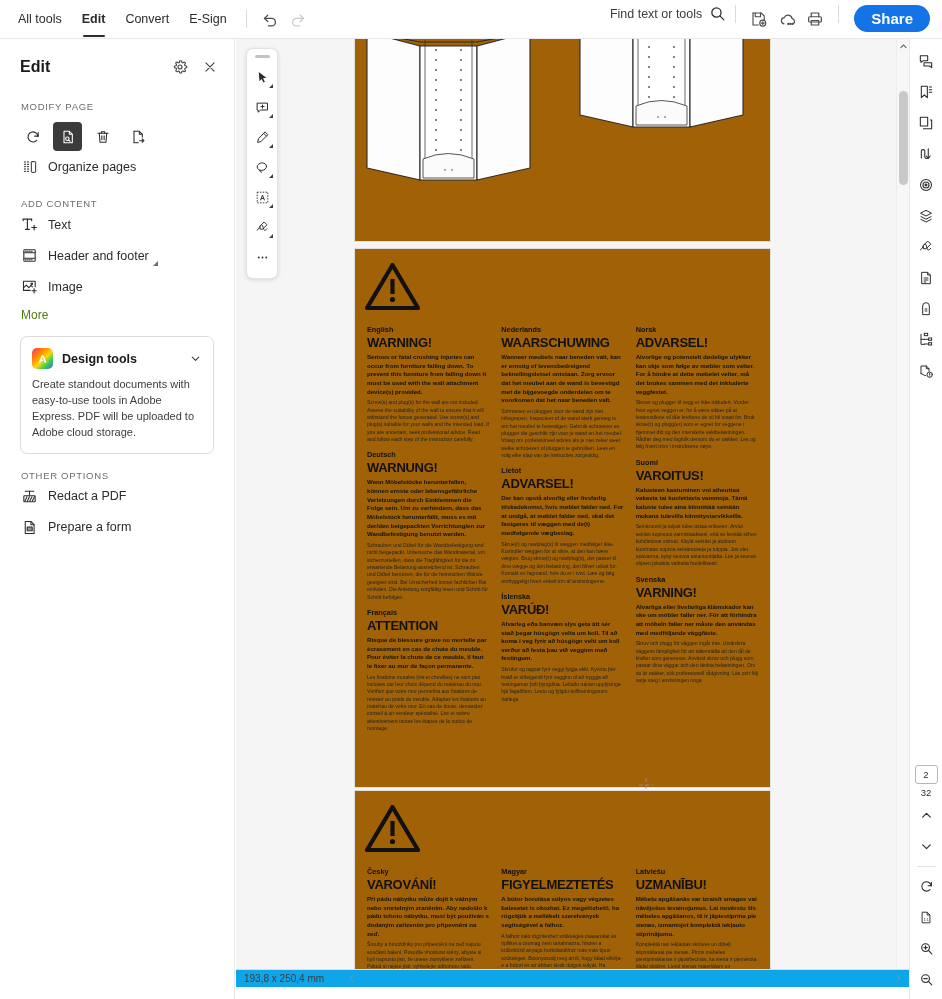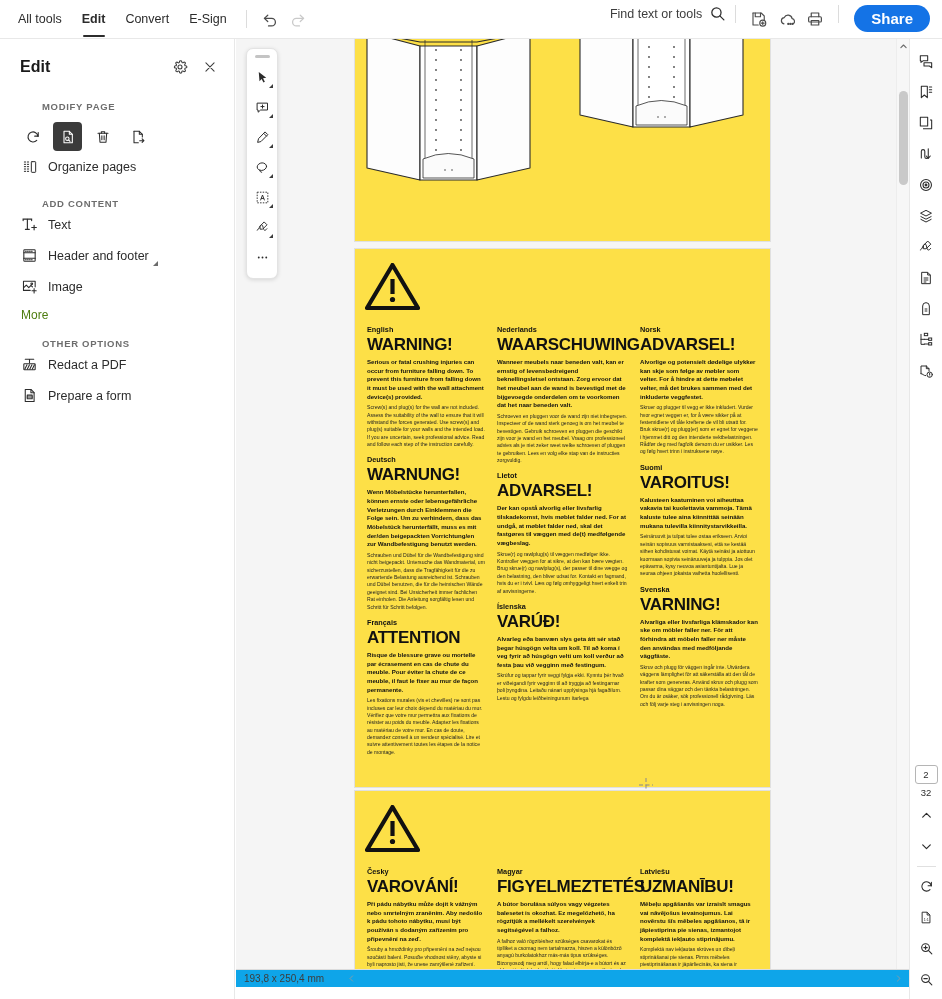--- a/index.html
+++ b/index.html
@@ -51,22 +51,22 @@
   .lp-header {
     display: flex; align-items: center; padding: 16px 12px 6px 20px;
   }
   .lp-title { font-size: 16px; font-weight: 700; color: #1a1a1a; }
   .lp-hdr-actions { margin-left: auto; display: flex; align-items: center; gap: 6px; }
   .lp-hdr-btn {
     width: 24px; height: 24px; display: flex; align-items: center; justify-content: center;
     cursor: pointer; color: #3d3d3d; border-radius: 3px;
   }
   .lp-section-title {
-    font-size: 9.5px; letter-spacing: 0.7px; color: #6d6d6d; font-weight: 700;
-    padding: 0 0 0 21px; margin-top: 16px; text-transform: uppercase; margin-left: 21px;
+    font-size: 9.5px; letter-spacing: 0.7px; color: #6d6d6d; font-weight: 400;
+    padding: 0 0 0 21px; margin-top: 16px; text-transform: uppercase;
   }
   .modify-row { display: flex; align-items: center; gap: 6px; padding: 10px 0 0 18px; }
   .mp-btn {
     width: 29px; height: 29px; border-radius: 4px; display: flex;
     align-items: center; justify-content: center; cursor: pointer; color: #2c2c2c;
   }
   .mp-btn.selected { background: #3b3b3b; color: #ffffff; }
   .lp-item {
     display: flex; align-items: center; gap: 10px; padding: 6px 0 6px 21px;
     cursor: pointer; font-size: 12.5px; color: #2c2c2c; height: 31px;
@@ -111,31 +111,31 @@
     content:""; position:absolute; right:2px; bottom:4px;
     border-left: 4px solid transparent; border-bottom: 4px solid #3d3d3d;
   }
 
   
   #viewer {
     position: absolute; left: 236px; top: 39px; width: 673px; height: 943px;
     background: #f5f5f5; overflow: hidden;
   }
   .page {
-    position: absolute; left: 118px; width: 417px; background: #fde047;
+    position: absolute; left: 118px; width: 417px; background: #a16207;
     border: 1px solid #e0e0e0;
   }
   #page-a { top: -42px; height: 245px; }
   #page-b { top: 209px; height: 540px; }
   #page-c { top: 751px; height: 540px; }
   .warn-tri { margin: 14px 0 0 10px; }
   .doc-cols { display: flex; gap: 12px; padding: 10px 12px 0 12px; }
   .doc-col { width: 131px; }
   .lang-name { font-size: 7.3px; font-weight: 700; color: #111; margin-top: 7px; }
-  .lang-head { font-size: 17px; font-weight: 700; color: #111; letter-spacing: -0.3px; margin: 1px 0 3px 0; }
+  .lang-head { font-size: 13px; font-weight: 700; color: #111; letter-spacing: -0.3px; margin: 1px 0 3px 0; }
   .lang-lead { font-size: 6.1px; font-weight: 700; color: #111; line-height: 1.42; }
   .lang-body { font-size: 5.1px; color: #222; line-height: 1.45; margin-top: 3px; }
   .first .lang-name { margin-top: 0; }
   .crosshair { position: absolute; left: 283px; top: 528px; color: #7d7d7d; }
 
   
   #rightbar {
     position: absolute; right: 0; top: 39px; width: 33px; height: 960px;
     background: #ffffff; border-left: 1px solid #e8e8e8;
     display: flex; flex-direction: column; align-items: center;
@@ -330,20 +330,36 @@
           <path d="M20 12.5V4.5H3.5v13h9.5"></path>
           <path d="M3.5 14l4-4 3.5 3.5 3-3 2.2 2.2"></path>
           <circle cx="15.2" cy="8.2" r="1.2"></circle>
           <path d="M18.5 15v6M15.5 18h6"></path>
         </svg>
     </span>
     <span>Image</span>
   </div>
   <div class="lp-more">More</div>
 
+  <div id="design-card">
+    <div class="dc-top">
+      <div class="dc-logo">
+        <svg width="12" height="12" viewBox="0 0 24 24" fill="#ffffff">
+            <path d="M9.6 4.3L3.4 19.7h3.5l1.3-3.6h4.2l-1.2-2.9H9.2l1.9-5.1 4.4 11.6h3.6L12.9 4.3z"></path>
+          </svg>
+      </div>
+      <div class="dc-title">Design tools</div>
+      <div class="dc-chev">
+        <svg width="13" height="13" viewBox="0 0 24 24" fill="none" stroke="currentColor" stroke-width="2" stroke-linecap="round" stroke-linejoin="round">
+            <path d="M6 9.5l6 6 6-6"></path>
+          </svg>
+      </div>
+    </div>
+    <div class="dc-desc">Create standout documents with easy-to-use tools in Adobe Express. PDF will be uploaded to Adobe cloud storage.</div>
+  </div>
 
   <div class="lp-section-title">OTHER OPTIONS</div>
   <div class="lp-item">
     <span class="lp-ico">
       <svg width="17" height="17" viewBox="0 0 24 24" fill="none" stroke="currentColor" stroke-width="1.5" stroke-linecap="round">
           <path d="M6 4.5h12M12 4.5v5"></path>
           <rect x="4" y="11" width="16" height="8.5" rx="0.8"></rect>
           <path d="M5.5 18.5l3-6M9 18.5l3-6M12.5 18.5l3-6M16 18.5l3-6"></path>
         </svg>
     </span>

